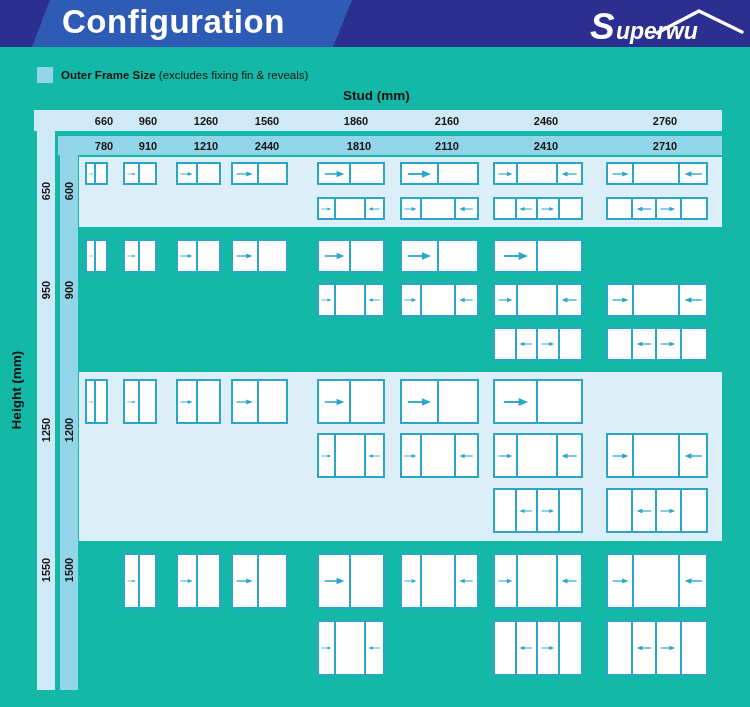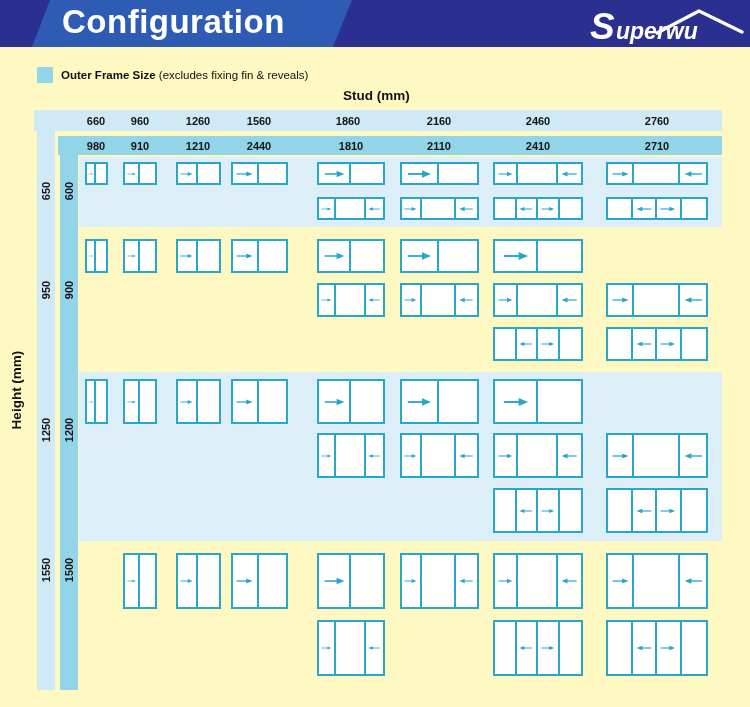--- a/index.html
+++ b/index.html
@@ -15,35 +15,35 @@
   .legend-row{position:relative;height:22px;display:flex;align-items:center;}
   .swatch{width:16px;height:16px;margin-right:8px;flex:0 0 16px;}
   .legend-text{font-size:11.5px;color:#111;white-space:nowrap;}
   .legend-text b{font-weight:bold;}
   .wlabel-main{position:absolute;left:343px;top:88px;font-size:13.5px;font-weight:bold;color:#111;}
   
   .hstrip-light{position:absolute;left:34px;top:110px;width:688px;height:21px;background:#cfe9f6;}
   .hstrip-dark{position:absolute;left:58px;top:136px;width:664px;height:19px;background:#93d5e8;}
   .vstrip-light{position:absolute;left:37px;top:110px;width:18px;height:580px;background:#cfe9f6;}
   .vstrip-dark{position:absolute;left:60px;top:136px;width:18px;height:554px;background:#93d5e8;}
-  .num{position:absolute;top:50%;transform:translate(-50%,-50%);font-size:11px;font-weight:bold;color:#151515;white-space:nowrap;}
+  .num{position:absolute;top:50%;transform:translate(-50%,-50%);font-size:11px;font-weight:bold;color:#151515;white-space:nowrap;margin-left:8px;}
   .vnum{position:absolute;left:50%;transform:translate(-50%,-50%) rotate(-90deg);font-size:11px;font-weight:bold;color:#151515;white-space:nowrap;}
   .hlabel-main{position:absolute;left:16px;top:390px;transform:translate(-50%,-50%) rotate(-90deg);
                font-size:13.5px;font-weight:bold;color:#111;white-space:nowrap;}
   
   .band{position:absolute;left:79px;width:643px;background:#dceff8;}
   .win{position:absolute;background:#ffffff;border:2px solid #29a6c8;box-sizing:border-box;display:flex;}
   .panel{box-sizing:border-box;border-right:2px solid #29a6c8;display:flex;align-items:center;justify-content:center;overflow:hidden;}
   .panel:last-child{border-right:none;}
   .arrow{width:70%;max-width:26px;height:10px;display:block;}
 </style>
 </head>
 <body>
 
-<div class="stage" style="background: #fef9c3;">
+<div class="stage" style="background: #14b8a6;">
 
   <div class="topbar" style="background: rgb(43, 47, 144);">
     <svg class="slash-svg" viewBox="0 0 750 47">
       <polygon id="slashPoly" points="50,0 352,0 333,47 32,47" fill="#2e5cb5"></polygon>
     </svg>
     <div class="title">Configuration</div>
     <svg class="logo-svg" viewBox="0 0 160 45">
       <polyline points="72,32 114,10 157,31" fill="none" stroke="#ffffff" stroke-width="3.4" stroke-linecap="round" stroke-linejoin="round"></polyline>
       <text x="5" y="38" fill="#ffffff" font-style="italic" font-weight="bold" font-size="37" font-family="Liberation Sans, sans-serif">S</text>
       <text x="31" y="38" fill="#ffffff" font-style="italic" font-weight="bold" font-size="23" font-family="Liberation Sans, sans-serif">uperwu</text>
@@ -64,21 +64,21 @@
       <span class="num" style="left: 62px;">660</span>
       <span class="num" style="left: 106px;">960</span>
       <span class="num" style="left: 164px;">1260</span>
       <span class="num" style="left: 225px;">1560</span>
       <span class="num" style="left: 314px;">1860</span>
       <span class="num" style="left: 405px;">2160</span>
       <span class="num" style="left: 504px;">2460</span>
       <span class="num" style="left: 623px;">2760</span>
     </div>
   <div class="hstrip-dark" id="hstripDark" style="background: rgb(147, 213, 232);">
-      <span class="num" style="left: 38px;">980</span>
+      <span class="num" style="left: 38px;">780</span>
       <span class="num" style="left: 82px;">910</span>
       <span class="num" style="left: 140px;">1210</span>
       <span class="num" style="left: 201px;">2440</span>
       <span class="num" style="left: 293px;">1810</span>
       <span class="num" style="left: 381px;">2110</span>
       <span class="num" style="left: 480px;">2410</span>
       <span class="num" style="left: 599px;">2710</span>
     </div>
   <div class="vstrip-light" id="vstripLight" style="background: rgb(207, 233, 246);">
       <span class="vnum" style="top: 81px;">650</span>

